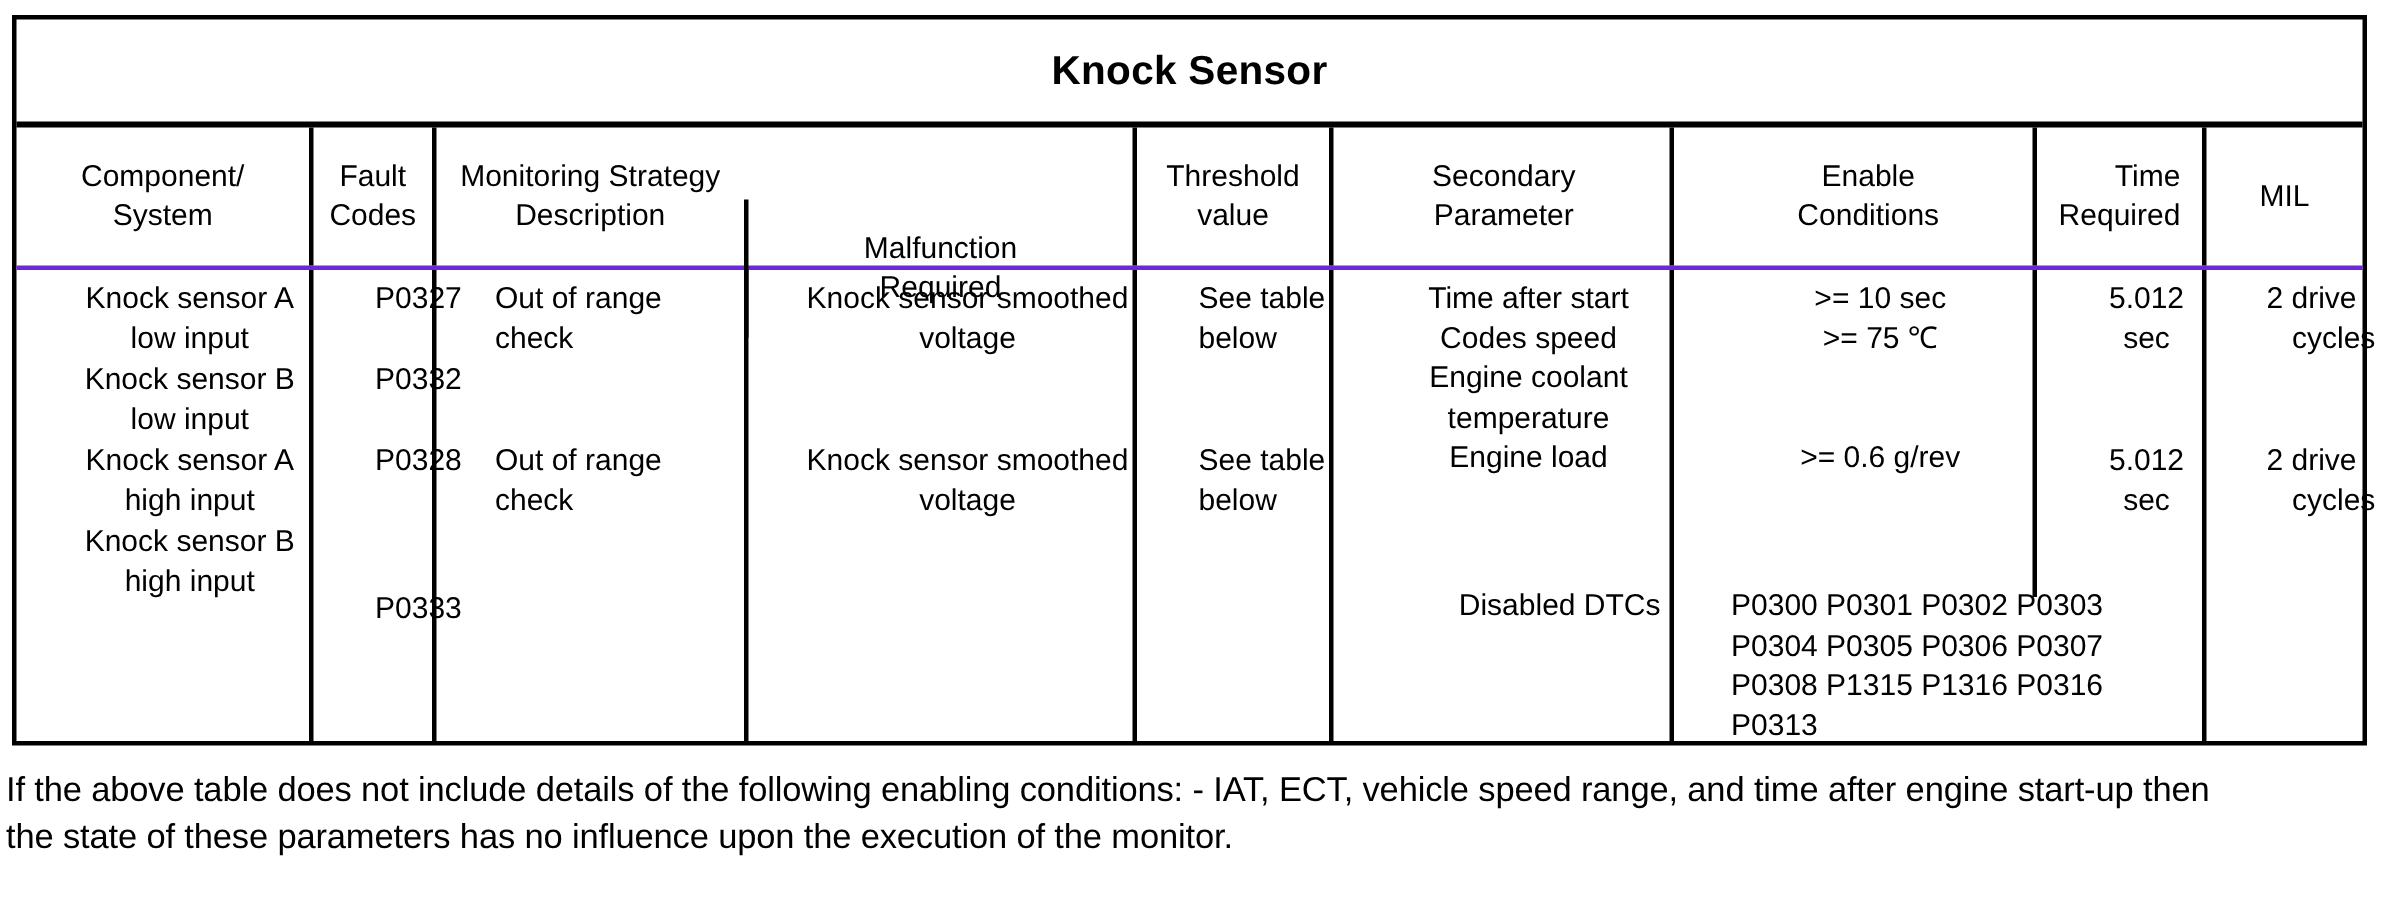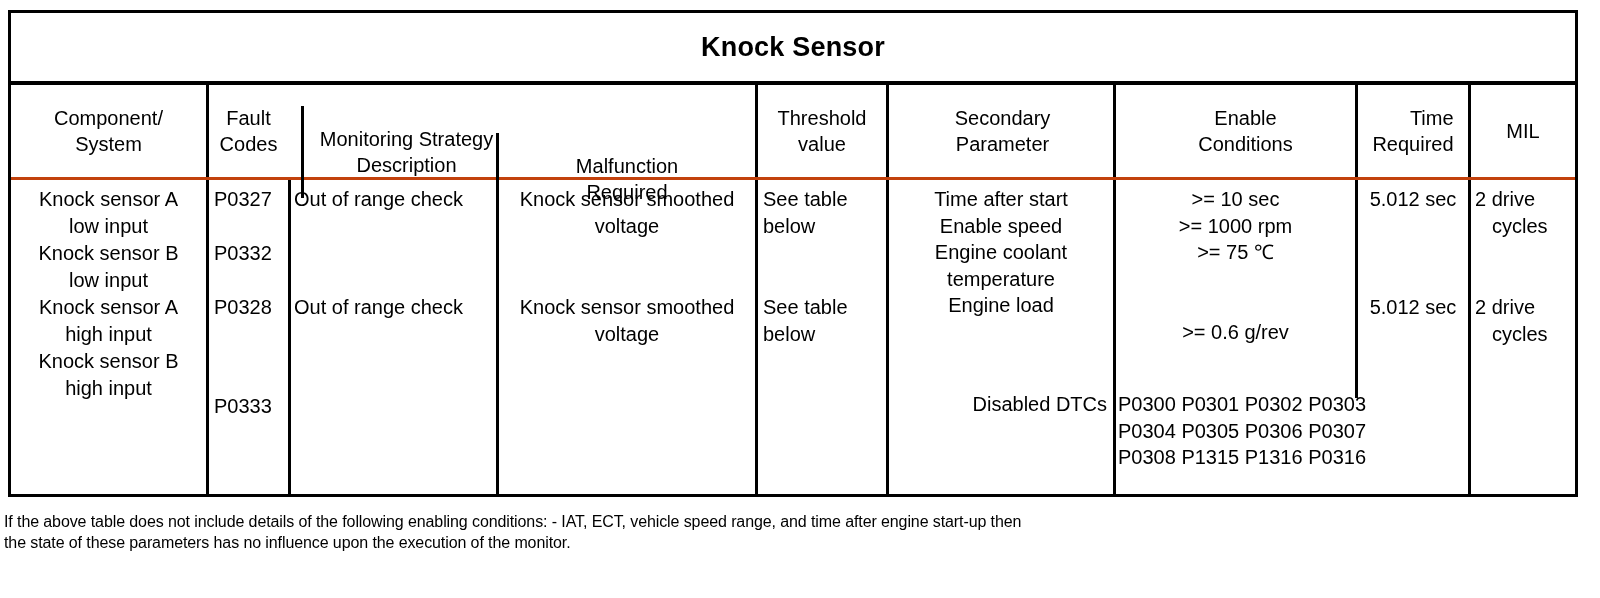--- a/index.html
+++ b/index.html
@@ -52,21 +52,21 @@
     letter-spacing: 0.2px;
   }
 
   
   .head-band {
     position: absolute;
     left: 0;
     top: 72px;
     width: 100%;
     height: 95px;
-    border-bottom: 3px solid #c2410c;
+    border-bottom: 3px solid #6d28d9;
     box-sizing: border-box;
   }
   .hcell {
     position: absolute;
     top: 0;
     height: 92px;
     display: flex;
     align-items: center;
     justify-content: center;
     text-align: center;
@@ -88,32 +88,33 @@
     position: absolute;
     width: 3px;
     background: #000;
     top: 0;
   }
   .bcell {
     position: absolute;
     font-size: 20px;
     line-height: 1.33;
     box-sizing: border-box;
+    padding-left: 36px;
   }
   .ctr { text-align: center; }
   .lft { text-align: left; }
   .rgt { text-align: right; }
 
   
   .footnote {
     position: absolute;
     left: 4px;
     top: 511px;
     width: 1560px;
-    font-size: 16px;
+    font-size: 23px;
     line-height: 1.34;
     letter-spacing: -0.1px;
   }
 </style>
 </head>
 <body>
 
 <div class="page">
 
   <div class="spec-table">
@@ -131,21 +132,21 @@
         </div>
       </div>
 
       <div class="hcell sep" style="left:195px; width:82px;">
         <div>
           <span>Fault</span><br>
           <span>Codes</span>
         </div>
       </div>
 
-      <div class="hcell sep" style="left:290px; width:208px;margin-top:21px;">
+      <div class="hcell sep" style="left:277px; width:208px;">
         <div>
           <span>Monitoring Strategy</span><br>
           <span>Description</span>
         </div>
       </div>
 
       <div class="hcell sep" style="left:485px; width:259px;margin-top:48px;">
         <div>
           <span>Malfunction</span><br>
           <span>Required</span>
@@ -238,29 +239,28 @@
         <div>See table</div>
         <div>below</div>
       </div>
       <div class="bcell lft" style="left:752px; top:114px; width:123px;">
         <div>See table</div>
         <div>below</div>
       </div>
 
       <div class="bcell ctr" style="left:878px; top:6px; width:224px;">
         <div>Time after start</div>
-        <div>Enable speed</div>
+        <div>Codes speed</div>
         <div>Engine coolant</div>
         <div>temperature</div>
         <div>Engine load</div>
       </div>
 
       <div class="bcell ctr" style="left:1105px; top:6px; width:239px;">
         <div>&gt;= 10 sec</div>
-        <div>&gt;= 1000 rpm</div>
         <div>&gt;= 75 ℃</div>
         <div style="height:53px;"></div>
         <div>&gt;= 0.6 g/rev</div>
       </div>
 
       <div class="bcell ctr" style="left:1347px; top:6px; width:110px;">5.012 sec</div>
       <div class="bcell ctr" style="left:1347px; top:114px; width:110px;">5.012 sec</div>
 
       <div class="bcell lft" style="left:1464px; top:6px; width:100px;">
         <div>2 drive</div>
@@ -269,20 +269,21 @@
       <div class="bcell lft" style="left:1464px; top:114px; width:100px;">
         <div>2 drive</div>
         <div style="padding-left:17px;">cycles</div>
       </div>
 
       <div class="bcell rgt" style="left:878px; top:211px; width:218px;">Disabled DTCs</div>
       <div class="bcell lft" style="left:1107px; top:211px; width:460px;">
         <div>P0300 P0301 P0302 P0303</div>
         <div>P0304 P0305 P0306 P0307</div>
         <div>P0308 P1315 P1316 P0316</div>
+        <div>P0313</div>
       </div>
 
     </div>
   </div>
 
   <div class="footnote">
     <div>If the above table does not include details of the following enabling conditions: - IAT, ECT, vehicle speed range, and time after engine start-up then</div>
     <div>the state of these parameters has no influence upon the execution of the monitor.</div>
   </div>
 

